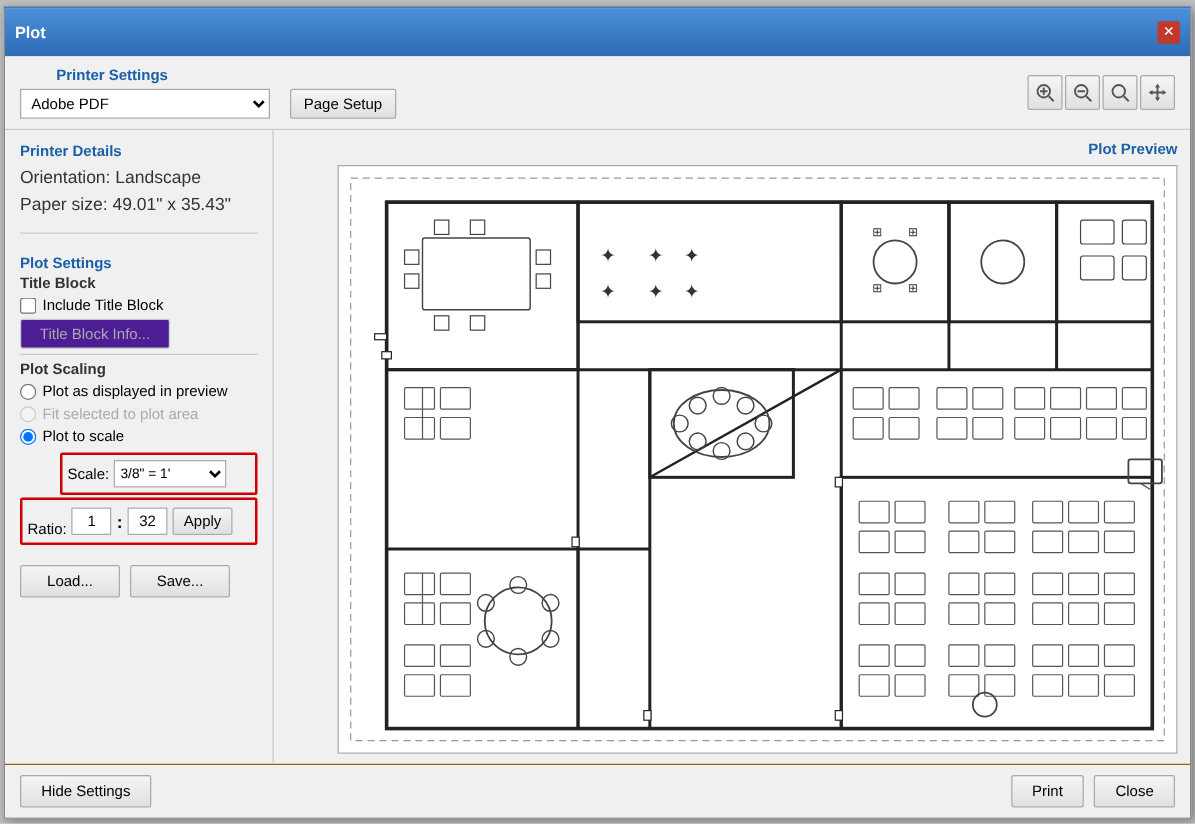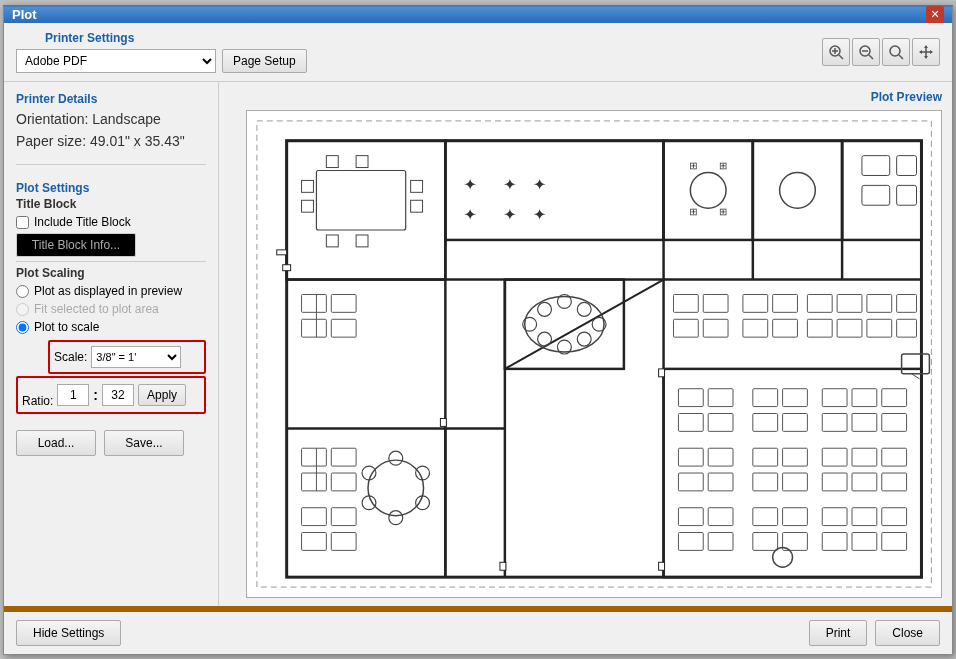--- a/index.html
+++ b/index.html
@@ -26,21 +26,21 @@
     }
     .title-bar {
       background: linear-gradient(to bottom, #4a90d9, #2d6bb5);
       color: white;
       padding: 4px 8px;
       display: flex;
       align-items: center;
       justify-content: space-between;
       font-size: 13px;
       font-weight: bold;
-      height: 16px;
+      height: 38px;
     }
     .title-bar-close {
       background: #c0392b;
       border: none;
       color: white;
       width: 18px;
       height: 18px;
       cursor: pointer;
       font-size: 11px;
       display: flex;
@@ -69,21 +69,21 @@
     }
     .section-title-blue {
       color: #1a5fa8;
       font-weight: bold;
       font-size: 12px;
       padding-left: 29px;
     }
     .printer-row {
       display: flex;
       align-items: center;
-      gap: 6px;
+      gap: 16px;
     }
     select.printer-select {
       width: 200px;
       height: 24px;
       border: 1px solid #aaa;
       background: white;
       font-size: 12px;
       padding: 0 4px;
     }
     .btn {
@@ -158,21 +158,21 @@
       gap: 5px;
     }
     .checkbox-row input[type="checkbox"] {
       width: 13px;
       height: 13px;
     }
     .btn-disabled {
       height: 24px;
       padding: 0 10px;
       border: 1px solid #ccc;
-      background: #000000;
+      background: #4c1d95;
       color: #aaa;
       font-size: 12px;
       border-radius: 2px;
       cursor: default;
       width: 120px;
     }
     .plot-scaling-section { margin-top: 4px; }
     .radio-option {
       display: flex;
       align-items: center;
@@ -267,21 +267,21 @@
     .floor-plan-svg {
       width: 100%;
       height: 100%;
     }
     .bottom-bar {
       display: flex;
       align-items: center;
       justify-content: space-between;
       padding: 8px 12px;
       background: #f0f0f0;
-      border-top: 6px solid #a16207;
+      border-top: 1px solid #a16207;
     }
     .bottom-right {
       display: flex;
       gap: 8px;
     }
     .btn-bottom {
       height: 26px;
       padding: 0 16px;
       border: 1px solid #aaa;
       background: linear-gradient(to bottom, #f5f5f5, #e0e0e0);

